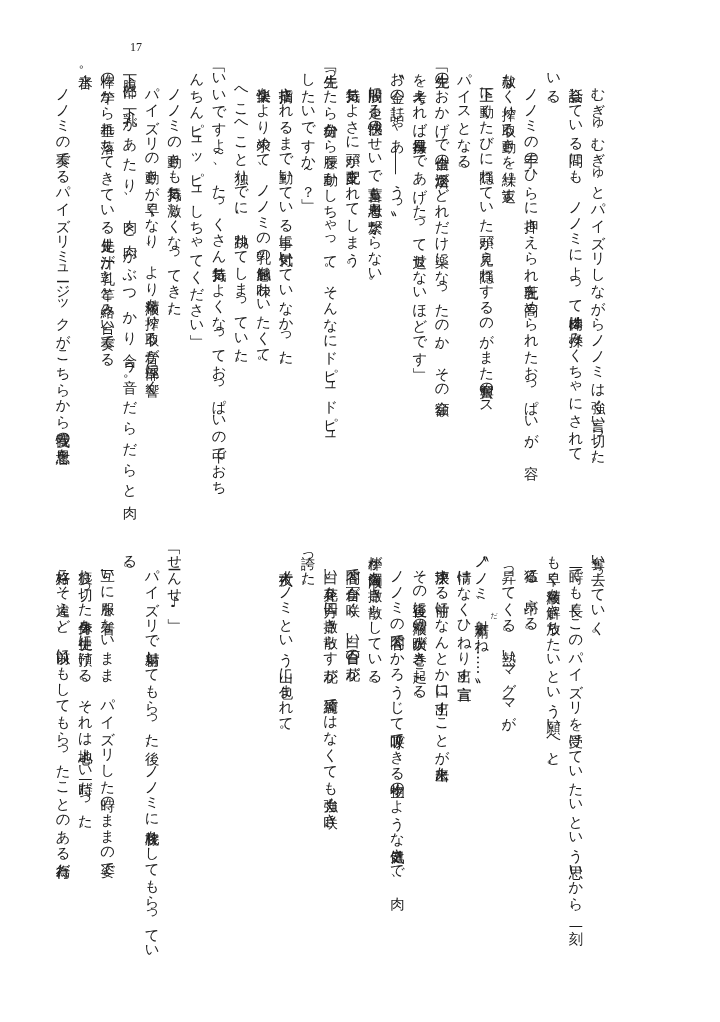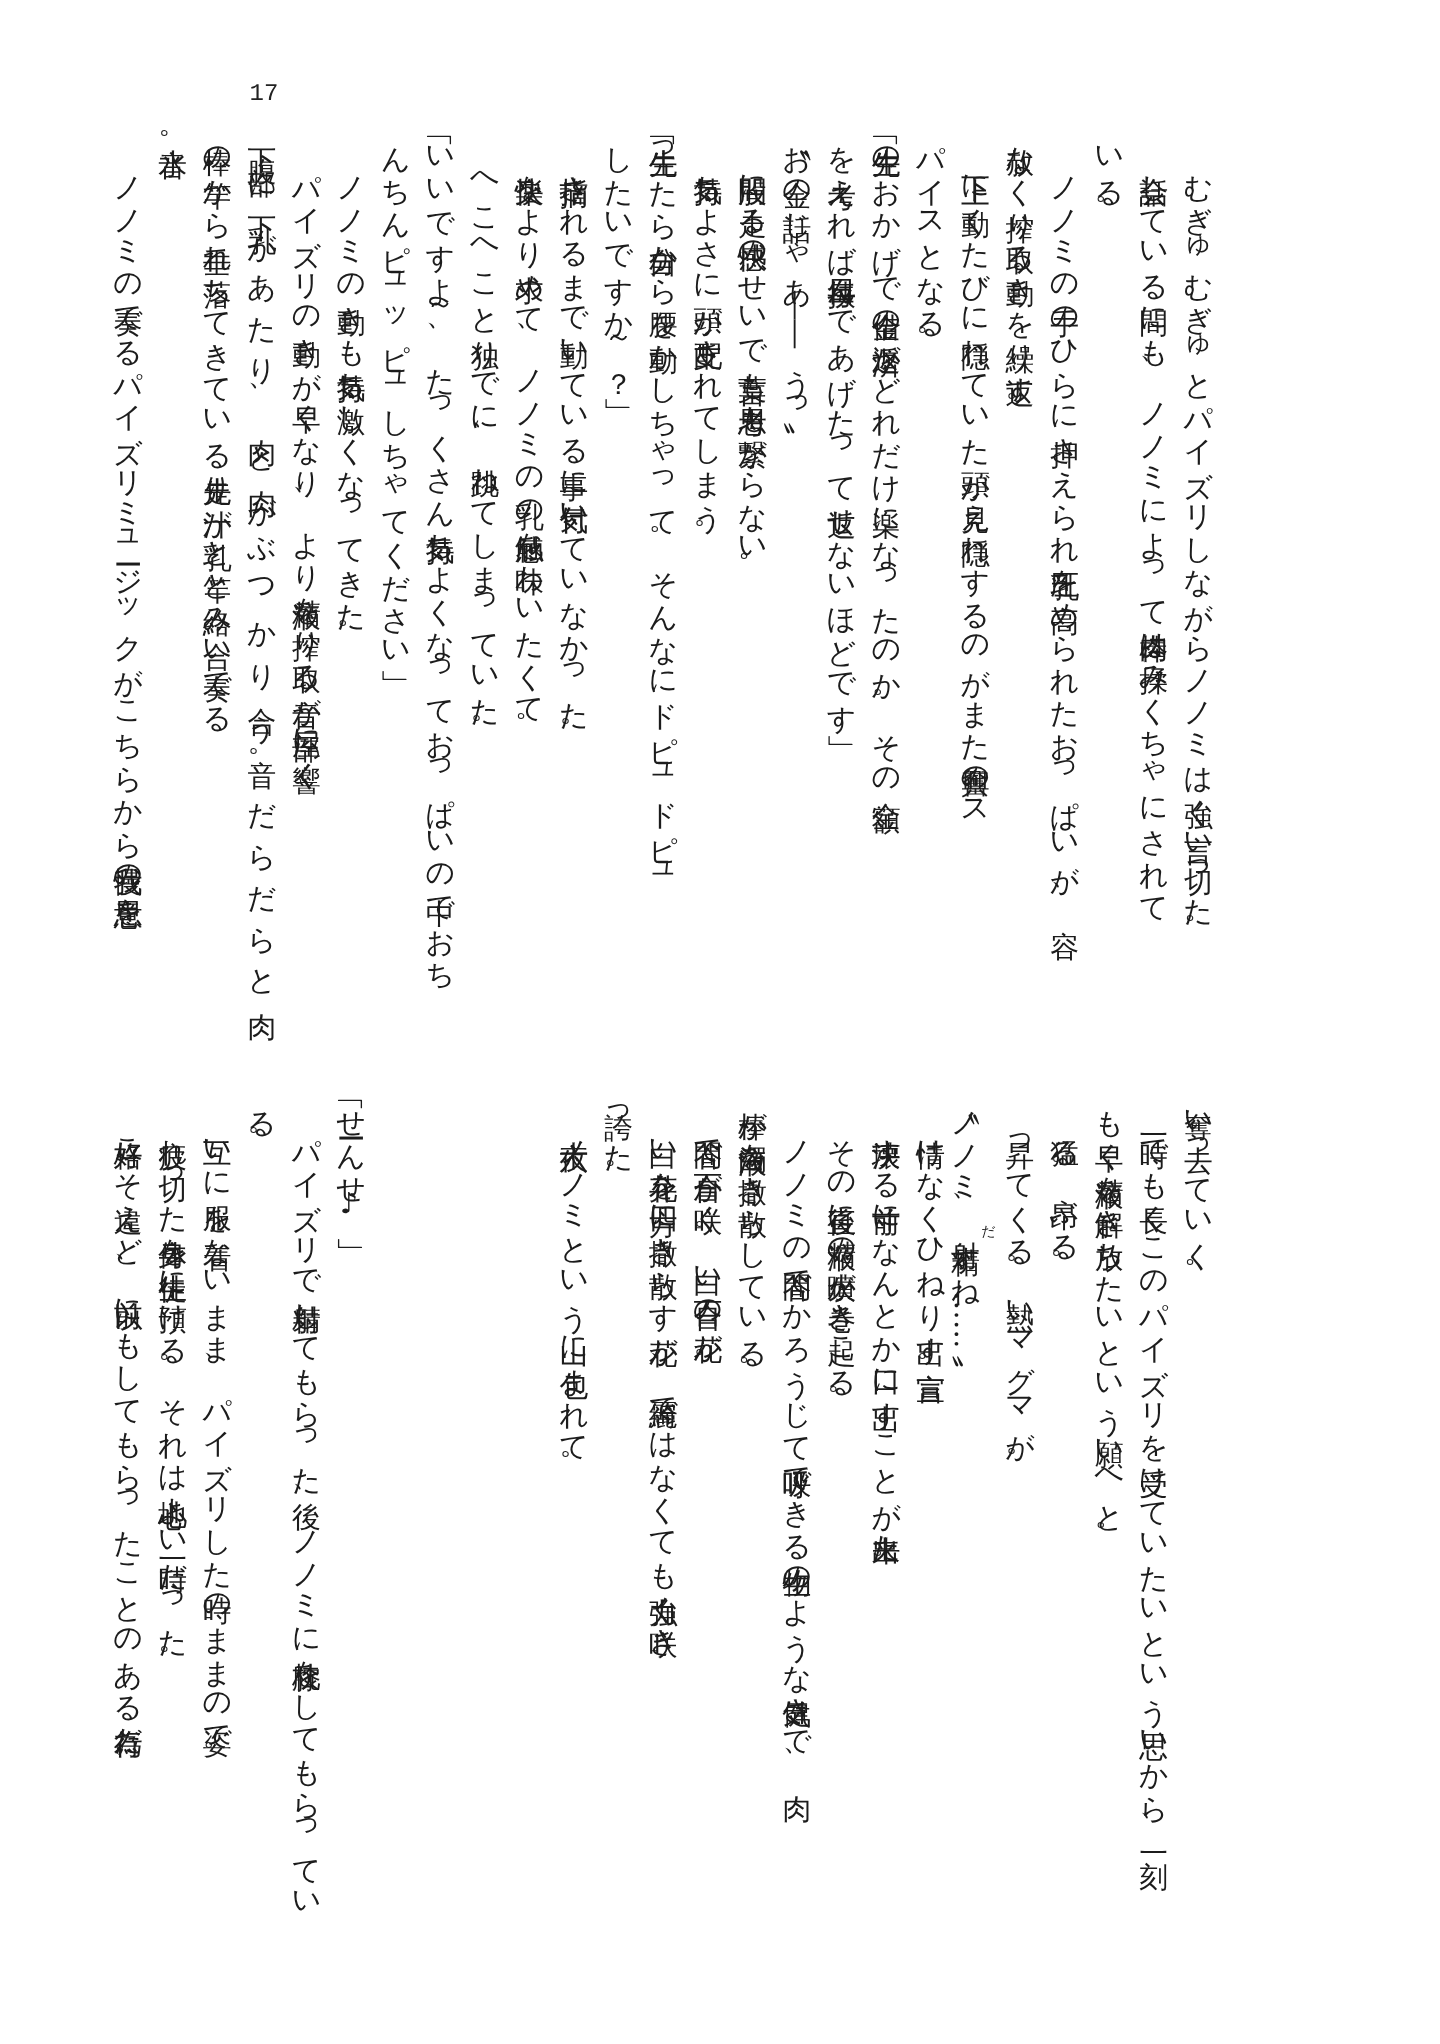--- a/index.html
+++ b/index.html
@@ -20,24 +20,24 @@
       left: 0; top: 0;
       width: 720px;
       height: 1022px;
       background: #ffffff;
     }
     .page-number {
       position: absolute;
       left: 78px;
       top: 40px;
       width: 20px;
-      text-align: center;
+      text-align: right;
       font-size: 12px;
       line-height: 14px;
-      font-family: Liberation Mono, monospace;
+      font-family: Liberation Serif, serif;
       color: #222;
       margin-left: 44px;
     }
     .block {
       position: absolute;
       right: 110.85px;
       width: 557.5px;
       height: 432px;
       writing-mode: vertical-rl;
       -webkit-writing-mode: vertical-rl;

